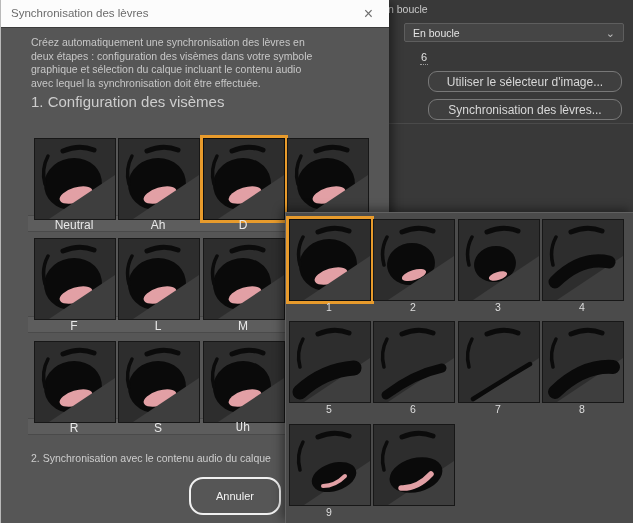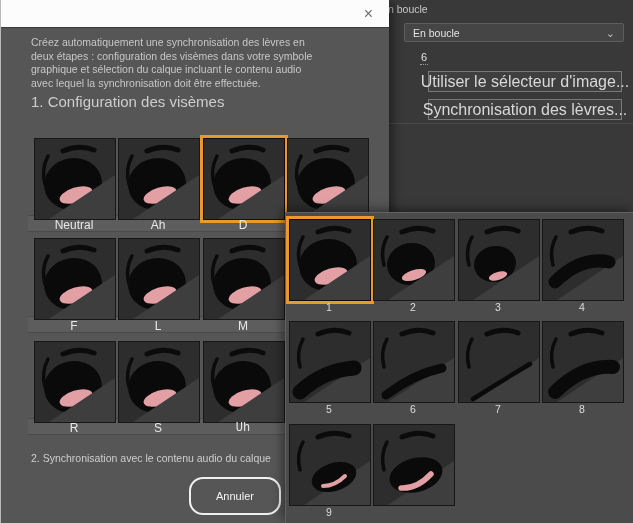--- a/index.html
+++ b/index.html
@@ -8,21 +8,21 @@
 
   
   .prop-label{position:absolute;left:381px;top:3px;font-size:10.5px;color:#c9c9c9;white-space:nowrap;}
   .dropdown{position:absolute;left:404px;top:23px;width:202px;height:17px;background:#454545;
     border:1px solid #5e5e5e;border-radius:2px;display:flex;align-items:center;justify-content:space-between;
     padding:0 8px;font-size:10.5px;color:#e3e3e3;cursor:default;}
   .dropdown .chev{font-size:11px;color:#bdbdbd;line-height:10px;}
   .hot-text{position:absolute;left:420px;top:51px;font-size:11px;color:#e0e0e0;
     border-bottom:1px dotted #9a9a9a;padding:0 1px 1px 1px;}
   .panel-btn{position:absolute;left:428px;width:194px;height:21px;background:#3f3f3f;
-    border:1px solid #787878;border-radius:0;color:#d8d8d8;font-size:16px;
+    border:1px solid #787878;border-radius:9px;color:#d8d8d8;font-size:12px;
     display:flex;align-items:center;justify-content:center;box-sizing:border-box;white-space:nowrap;}
   .panel-btn.b1{top:71px;}
   .panel-btn.b2{top:99px;}
   .prop-divider{position:absolute;left:388px;top:123px;width:245px;height:1px;background:#4a4a4a;}
 
   
   #dialog{position:absolute;left:0;top:0;width:388px;height:560px;background:#565656;z-index:10;
     box-shadow:4px 3px 9px rgba(0,0,0,.45);border-left:1px solid #b9b9b9;}
   #titlebar{position:absolute;left:0;top:0;width:100%;height:28px;background:#fcfcfc;
     border-bottom:1px solid #3c3c3c;box-sizing:border-box;}
@@ -62,20 +62,21 @@
       <span class="chev">⌄</span>
     </div>
     <span class="hot-text">6</span>
     <div class="panel-btn b1">Utiliser le sélecteur d'image...</div>
     <div class="panel-btn b2">Synchronisation des lèvres...</div>
     <div class="prop-divider"></div>
   </div>
 
   <div id="dialog">
     <div id="titlebar">
+      <span class="t">Synchronisation des lèvres</span>
       <span class="x">×</span>
     </div>
     <div class="dlg-desc">Créez automatiquement une synchronisation des lèvres en
 deux étapes : configuration des visèmes dans votre symbole
 graphique et sélection du calque incluant le contenu audio
 avec lequel la synchronisation doit être effectuée.</div>
     <div class="dlg-step1">1. Configuration des visèmes</div>
 
     <div class="label-strip" style="top:215px"></div>
     <div class="label-strip" style="top:316px"></div>

